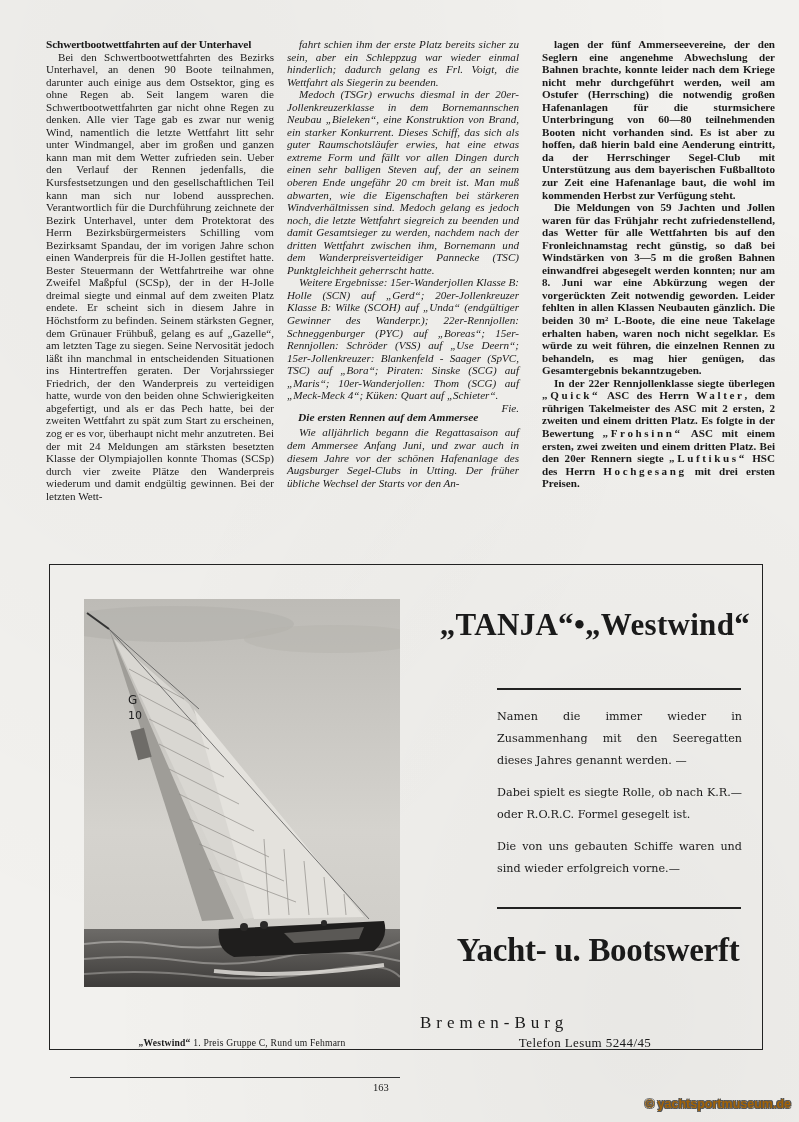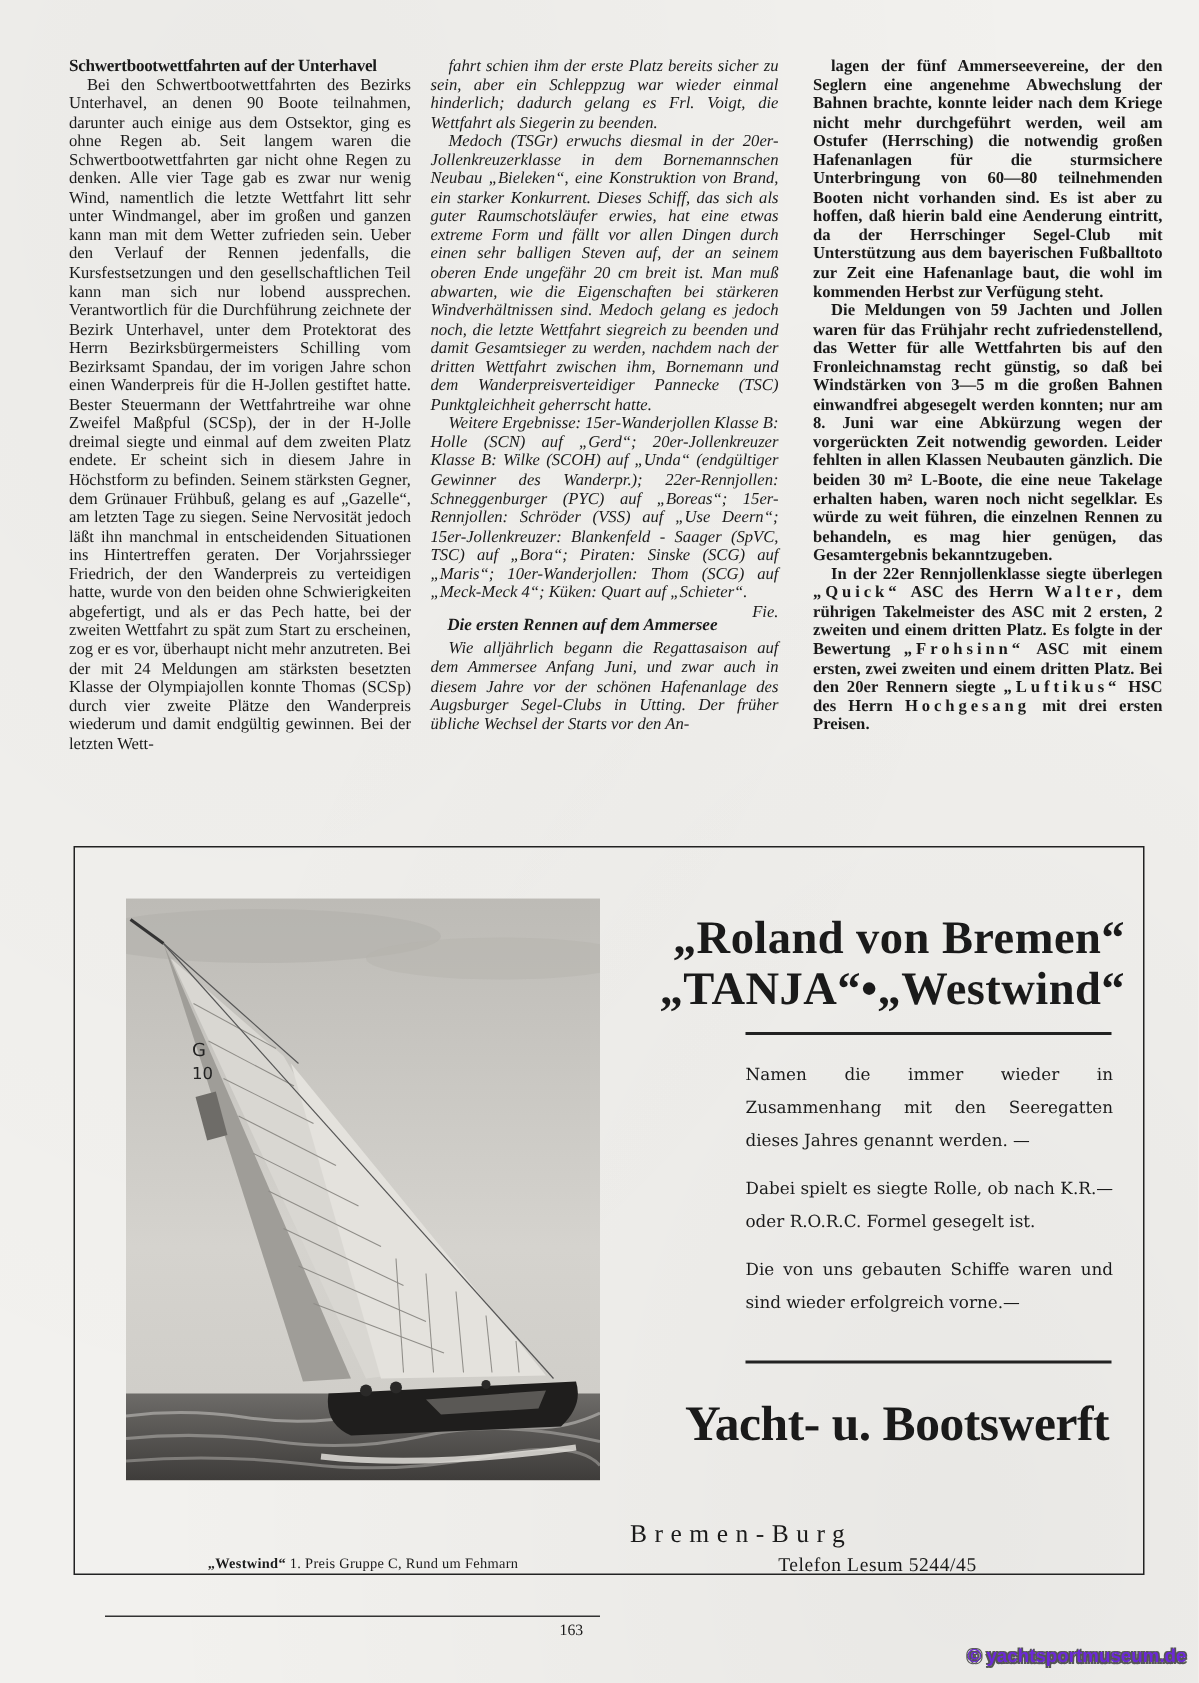--- a/index.html
+++ b/index.html
@@ -84,21 +84,21 @@
   }
   .bottom-rule {
     position: absolute; left: 70px; top: 1077px; width: 330px; height: 1.2px; background: #333;
   }
   .page-number {
     position: absolute; left: 373px; top: 1082px; font-size: 10.5px;
   }
   .watermark {
     position: absolute; right: 8px; top: 1097px;
     font-family: "Liberation Sans", sans-serif; font-size: 12.5px;
-    color: #6d28d9; font-weight: bold;
+    color: #a16207; font-weight: bold;
     text-shadow: -1px -1px 0 #555, 1px -1px 0 #555, -1px 1px 0 #555, 1px 1px 0 #555;
   }
 </style>
 </head>
 <body>
 
 <div class="page-noise"></div>
 
 <div class="col col1">
   <p class="heading">Schwertbootwettfahrten auf der Unterhavel</p>
@@ -182,21 +182,20 @@
       <circle cx="240" cy="324" r="3"></circle>
     </g>
   </svg>
 </div>
 
 <div class="photo-caption">
   <b>„Westwind“</b><span> 1. Preis Gruppe C,  Rund um Fehmarn</span>
 </div>
 
 <div class="ad-title">
-  <div>„Roland von Bremen“</div>
   <div>„TANJA“•„Westwind“</div>
 </div>
 <div class="ad-rule" style="top:688px;"></div>
 
 <div class="ad-body">
   <p>Namen die immer wieder in Zusammenhang mit den Seeregatten dieses Jahres genannt werden. —</p>
   <p>Dabei spielt es siegte Rolle, ob nach K.R.— oder R.O.R.C. Formel gesegelt ist.</p>
   <p>Die von uns gebauten Schiffe waren und sind wieder erfolgreich vorne.—</p>
 </div>
 <div class="ad-rule" style="top:907px;"></div>

